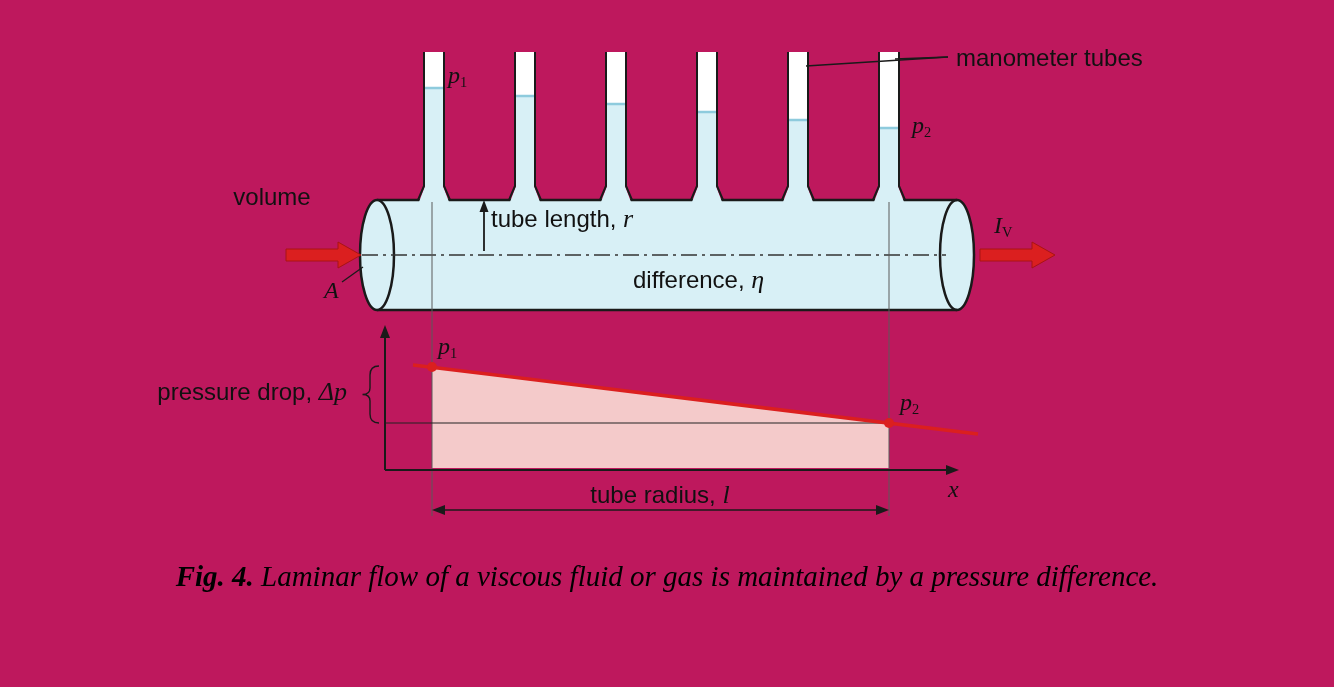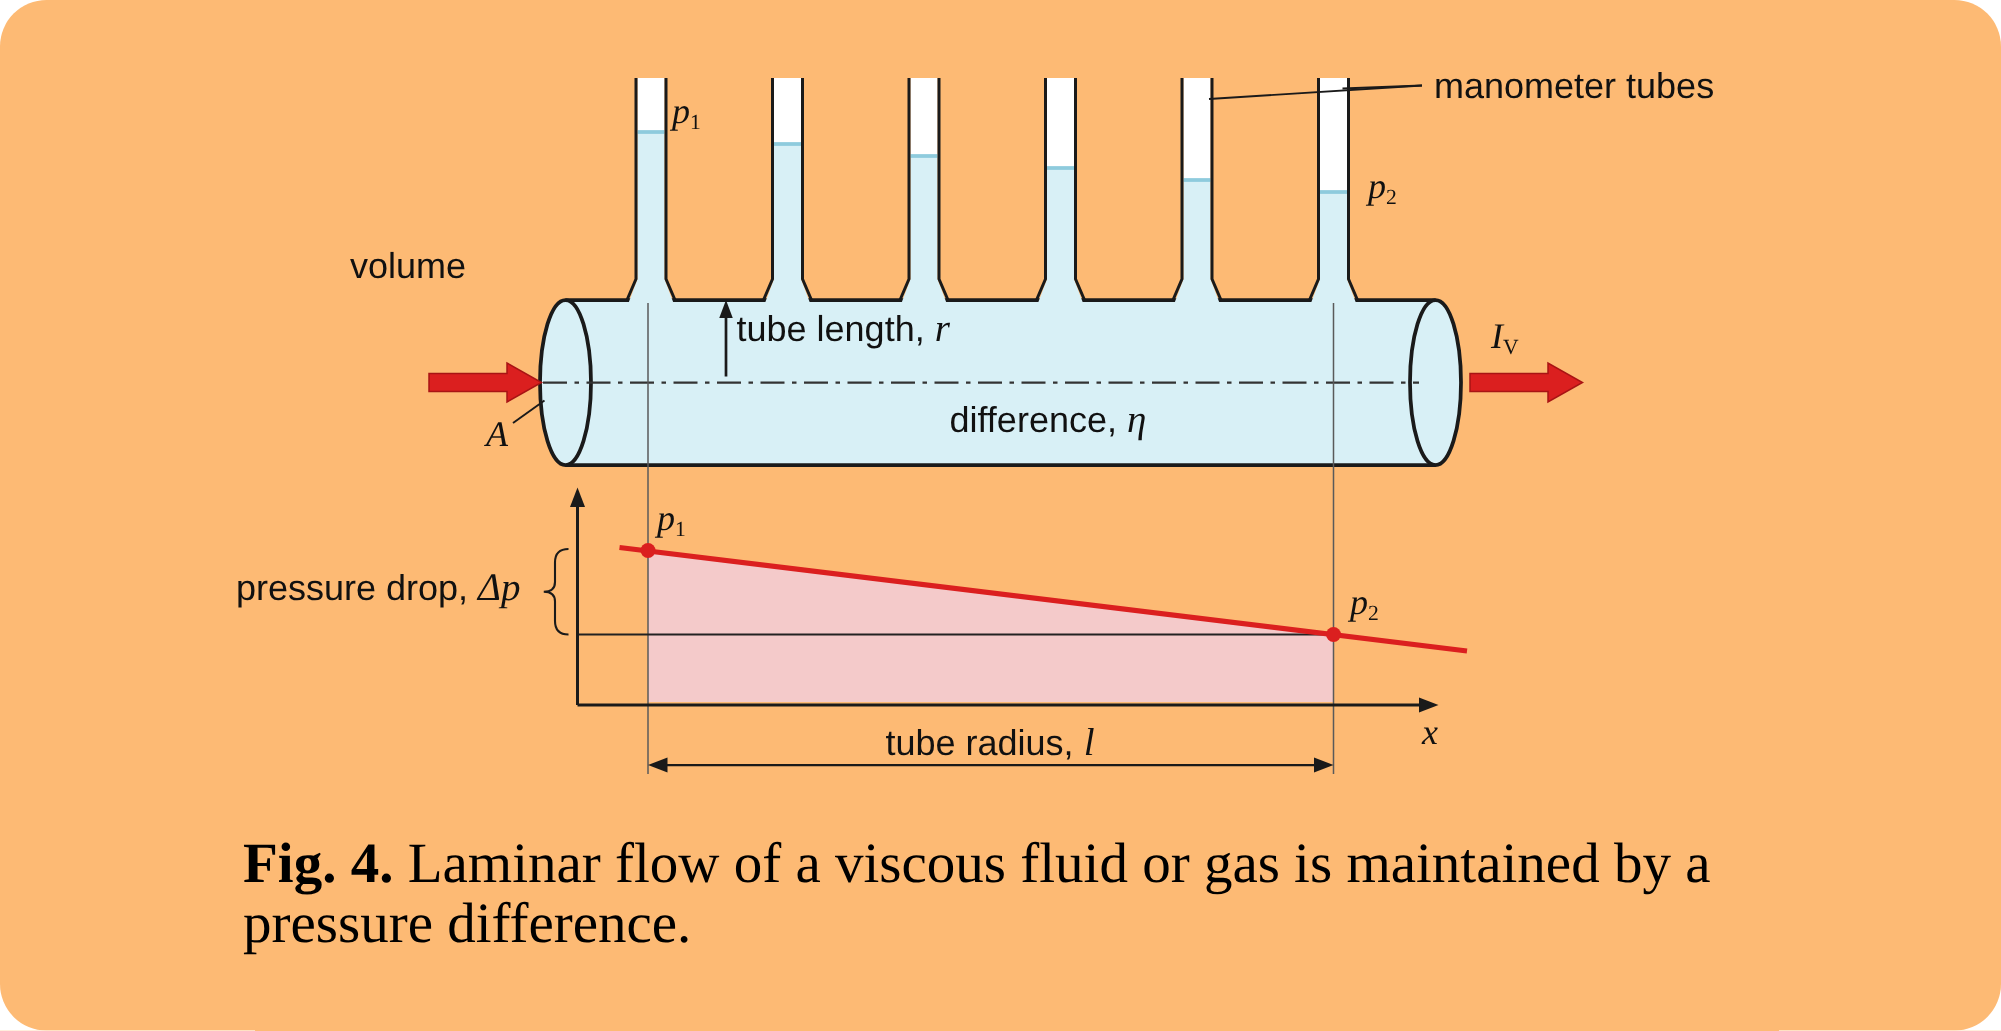--- a/index.html
+++ b/index.html
@@ -1,28 +1,28 @@
 <!DOCTYPE html>
 <html><head>
 <meta charset="utf-8">
 <style>
   * { margin:0; padding:0; box-sizing:border-box; }
   html,body { background:#ffffff; }
   body { width:1334px; height:687px; font-family:"Liberation Sans", sans-serif; }
-  .stage { position:relative; width:1334px; height:687px; background:#fdba74; overflow:hidden;border-radius:31px; }
+  .stage { position:relative; width:1334px; height:687px; background:#be185d; overflow:hidden; }
   svg.diagram { position:absolute; left:0; top:0; }
   .lbl { position:absolute; font-size:24px; color:#111; white-space:nowrap; line-height:28px; }
   .sym { font-family:"Liberation Serif", serif; font-style:italic; font-size:26px; }
   .sympure { font-family:"Liberation Serif", serif; font-style:italic; font-size:24px; }
   sub.sb { font-size:0.6em; font-style:normal; position:relative; top:0.28em; vertical-align:baseline; }
   .ra { text-align:right; }
   .ctr { text-align:center; }
   .volblock { line-height:30px; }
-  .caption { position:absolute; left:162px; top:556px; width:1010px; 
-             font-family:"Liberation Serif", serif; font-size:38px;
+  .caption { position:absolute; left:162px; top:556px; width:1010px; text-align:center;
+             font-family:"Liberation Serif", serif; font-style:italic; font-size:29px;
              line-height:40px; color:#000; }
   .caption .fig { font-weight:bold; }
 </style>
 </head>
 <body>
 
 <div class="stage">
 
   <svg class="diagram" width="1334" height="687" viewBox="0 0 1334 687">
 
@@ -106,21 +106,21 @@
   </div>
 
   <div class="lbl sympure" style="left:448px; top:61px;">
     <span>p</span><sub class="sb">1</sub>
   </div>
 
   <div class="lbl sympure" style="left:912px; top:111px;">
     <span>p</span><sub class="sb">2</sub>
   </div>
 
-  <div class="lbl ctr volblock" style="left:186px; top:163px; width:172px;">
+  <div class="lbl ctr volblock" style="left:186px; top:182px; width:172px;">
     <div>volume</div>
   </div>
 
   <div class="lbl sympure" style="left:324px; top:276px;">
     <span>A</span>
   </div>
 
   <div class="lbl" style="left:491px; top:205px;">
     <span>tube length, </span><span class="sym">r</span>
   </div>

